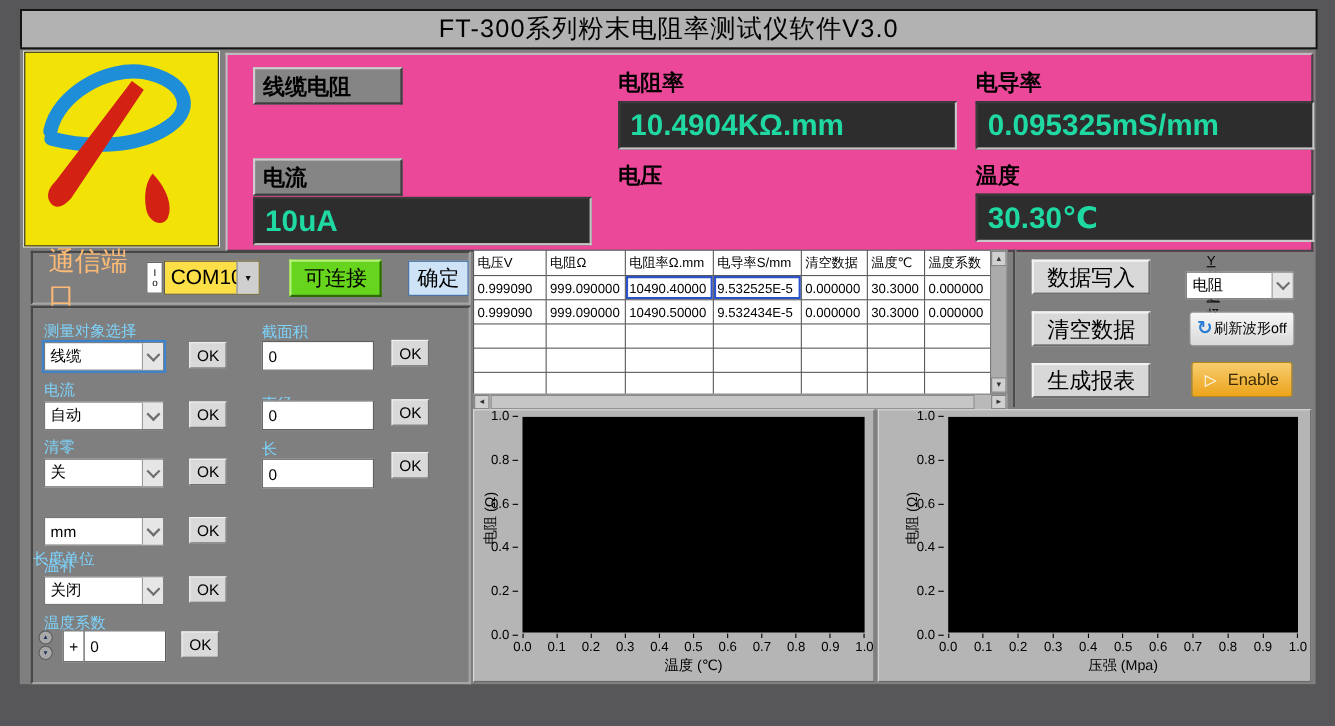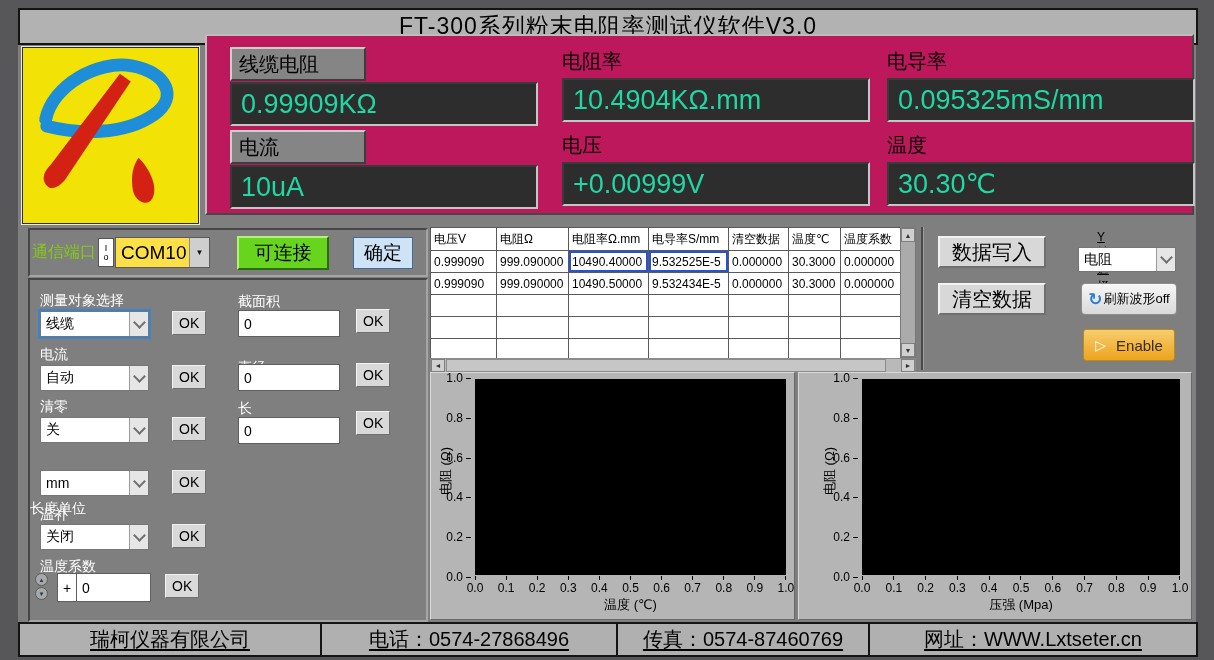--- a/index.html
+++ b/index.html
@@ -10,38 +10,38 @@
   .titlebar{position:absolute;left:18px;top:8px;width:1176px;height:33px;background:#b2b2b2;border:2px solid #141414;display:flex;align-items:center;justify-content:center;}
   .titlebar span{font-size:23px;color:#000;letter-spacing:1px;}
 
   
   .mainbg{position:absolute;left:18px;top:43px;width:1178px;height:579px;background:#7f7f7f;}
 
   
   .logo{position:absolute;left:22px;top:47px;width:175px;height:175px;background:#f2e206;border:1px solid #2c2c2c;box-shadow:0 0 0 1px #e8e8e8;}
 
   
-  .readings{position:absolute;left:205px;top:34px;width:985px;height:177px;background:#be185d;border:2px solid;border-color:#bcbcbc #474747 #474747 #bcbcbc;}
+  .readings{position:absolute;left:205px;top:48px;width:985px;height:177px;background:#ec4899;border:2px solid;border-color:#bcbcbc #474747 #474747 #bcbcbc;font-weight:bold;}
   .rlabel-box{position:absolute;width:125px;height:30px;background:#858585;border:2px solid;border-color:#cdcdcd #3d3d3d #3d3d3d #cdcdcd;display:flex;align-items:center;padding-left:7px;font-size:20px;color:#000;}
   .rlabel{position:absolute;font-size:20px;color:#000;}
   .rvalue{position:absolute;width:295px;height:40px;background:#2d2d2d;border:2px solid;border-color:#3a3a3a #c6c6c6 #c6c6c6 #3a3a3a;display:flex;align-items:center;padding-left:9px;font-size:27px;color:#1fd8a2;}
 
   
   .comm{position:absolute;left:28px;top:228px;width:396px;height:45px;border:2px solid;border-color:#474747 #a5a5a5 #a5a5a5 #474747;display:flex;align-items:center;}
-  .comm-label{font-size:16px;color:#84cc16;margin-left:2px;}
+  .comm-label{font-size:24px;color:#fdba74;margin-left:14px;}
   .io-icon{width:14px;height:27px;background:#fff;border:1px solid #555;margin-left:2px;display:flex;flex-direction:column;align-items:center;justify-content:center;font-size:9px;line-height:9px;color:#000;}
   .com-combo{margin-left:1px;width:93px;height:29px;background:#fde047;border:1px solid #5a5a5a;display:flex;align-items:center;position:relative;}
   .com-combo .combo-val{font-size:19px;color:#000;padding-left:5px;}
   .com-combo .combo-btn{position:absolute;right:0;top:0;width:19px;height:100%;background:#cfcfcf;border-left:1px solid #8a8a8a;display:flex;align-items:center;justify-content:center;font-size:8px;color:#111;}
   .btn-connect{margin-left:27px;width:88px;height:30px;background:#67d41d;border:2px solid;border-color:#b4ef77 #2d6b04 #2d6b04 #b4ef77;font-size:19px;color:#000;display:flex;align-items:center;justify-content:center;cursor:default;}
   .btn-confirm{margin-left:24px;width:58px;height:30px;background:#cfe3f7;border:1px solid #40699c;font-size:19px;color:#000;display:flex;align-items:center;justify-content:center;}
 
   
   .ctrlpanel{position:absolute;left:28px;top:278px;width:396px;height:340px;border:2px solid;border-color:#474747 #a5a5a5 #a5a5a5 #474747;}
-  .clabel{position:absolute;font-size:14px;color:#ffffff;}
+  .clabel{position:absolute;font-size:14px;color:#7dd3fc;}
   .combo{position:absolute;width:107px;height:24px;background:#fff;border:1px solid #767676;display:flex;align-items:center;}
   .combo .combo-val{font-size:14px;color:#000;padding-left:5px;flex:1;}
   .combo .combo-btn{width:18px;height:100%;background:#e6e6e6;border-left:1px solid #9b9b9b;display:flex;align-items:center;justify-content:center;}
   .chev{width:7px;height:7px;border-right:2px solid #6f6f6f;border-bottom:2px solid #6f6f6f;transform:rotate(45deg);margin-top:-4px;}
   .combo.focused{outline:2px solid #3b82cf;}
   .okbtn{position:absolute;width:34px;height:24px;background:#d9d9d9;border:1px solid #6f6f6f;border-top-color:#f1f1f1;border-left-color:#f1f1f1;font-size:14px;color:#000;font-family:inherit;}
   .tinput{position:absolute;height:25px;background:#fff;border:1px solid #5f5f5f;display:flex;align-items:center;}
   .tinput input{border:0;outline:0;width:100%;height:100%;font-size:14px;padding-left:5px;font-family:inherit;background:transparent;color:#000;}
   .spinner{position:absolute;width:14px;height:27px;display:flex;flex-direction:column;justify-content:space-between;}
   .spin{width:13px;height:13px;border-radius:50%;background:#a8a8a8;border:1px solid #5c5c5c;font-size:6px;color:#23355c;display:flex;align-items:center;justify-content:center;box-sizing:border-box;}
@@ -109,38 +109,32 @@
       <path d="M 23 72 C 30 38, 75 12, 110 18 C 146 25, 157 50, 133 67 C 102 89, 55 87, 24 79" fill="none" stroke="#1f8ed8" stroke-width="13" stroke-linecap="round"></path>
       <path d="M 98 26 L 109 34 L 42 134 Q 30 147 23 138 Q 17 129 28 118 Z" fill="#d32114"></path>
       <path d="M 117 111 C 127 121, 137 139, 131 152 C 126 161, 113 156, 111 143 C 109 130, 111 119, 117 111 Z" fill="#d32114"></path>
     </svg>
   </div>
 
   <div class="readings">
     <div class="rlabel-box" style="left:23px;top:11px;">
       <span>线缆电阻</span>
     </div>
-    <div class="rvalue" style="left:23px;top:46px;">
-      <span>0.99909KΩ</span>
-    </div>
     <div class="rlabel-box" style="left:23px;top:94px;">
       <span>电流</span>
     </div>
     <div class="rvalue" style="left:23px;top:129px;">
       <span>10uA</span>
     </div>
 
     <div class="rlabel" style="left:355px;top:12px;">电阻率</div>
     <div class="rvalue" style="left:355px;top:42px;">
       <span>10.4904KΩ.mm</span>
     </div>
     <div class="rlabel" style="left:355px;top:96px;">电压</div>
-    <div class="rvalue" style="left:355px;top:126px;">
-      <span>+0.00999V</span>
-    </div>
 
     <div class="rlabel" style="left:680px;top:12px;">电导率</div>
     <div class="rvalue" style="left:680px;top:42px;">
       <span>0.095325mS/mm</span>
     </div>
     <div class="rlabel" style="left:680px;top:96px;">温度</div>
     <div class="rvalue" style="left:680px;top:126px;">
       <span>30.30℃</span>
     </div>
   </div>
@@ -330,20 +324,21 @@
     <div class="hthumb"></div>
     <div class="sarrow" style="right:0;top:0;width:14px;height:13px;">
         <span>►</span>
       </div>
   </div>
 
   <div class="panel-divider"></div>
 
   <button class="bigbtn" style="left:938px;top:236px;">数据写入</button>
   <button class="bigbtn" style="left:938px;top:283px;">清空数据</button>
+  <button class="bigbtn" style="left:938px;top:330px;">生成报表</button>
 
   <div class="yaxis-label" style="left:1097px;top:230px;text-decoration:underline;">Y轴选择</div>
   <div class="combo" style="left:1078px;top:247px;width:96px;height:23px;">
     <span class="combo-val">电阻</span>
     <span class="combo-btn">
         <i class="chev"></i>
       </span>
   </div>
   <div class="refresh-btn" style="left:1081px;top:283px;">
     <span class="ricon">↻</span>
@@ -400,20 +395,14 @@
         <span class="xtick">0.5</span>
         <span class="xtick">0.6</span>
         <span class="xtick">0.7</span>
         <span class="xtick">0.8</span>
         <span class="xtick">0.9</span>
         <span class="xtick">1.0</span>
       </div>
     <div class="xlabel">压强 (Mpa)</div>
   </div>
 
-  <div class="footer">
-    <div class="fcell" style="width:300px;">瑞柯仪器有限公司</div>
-    <div class="fcell" style="width:296px;">电话：0574-27868496</div>
-    <div class="fcell" style="width:252px;">传真：0574-87460769</div>
-    <div class="fcell" style="flex:1;">网址：WWW.Lxtseter.cn</div>
-  </div>
 
 </div>
 
 </body></html>

